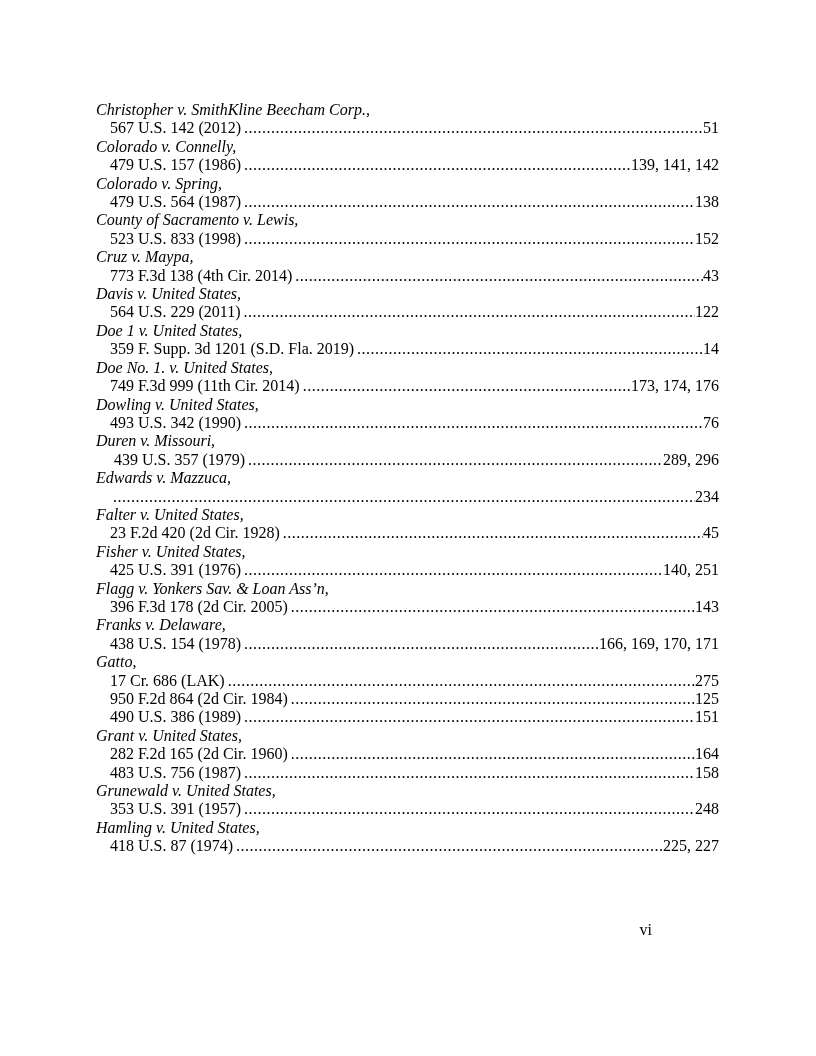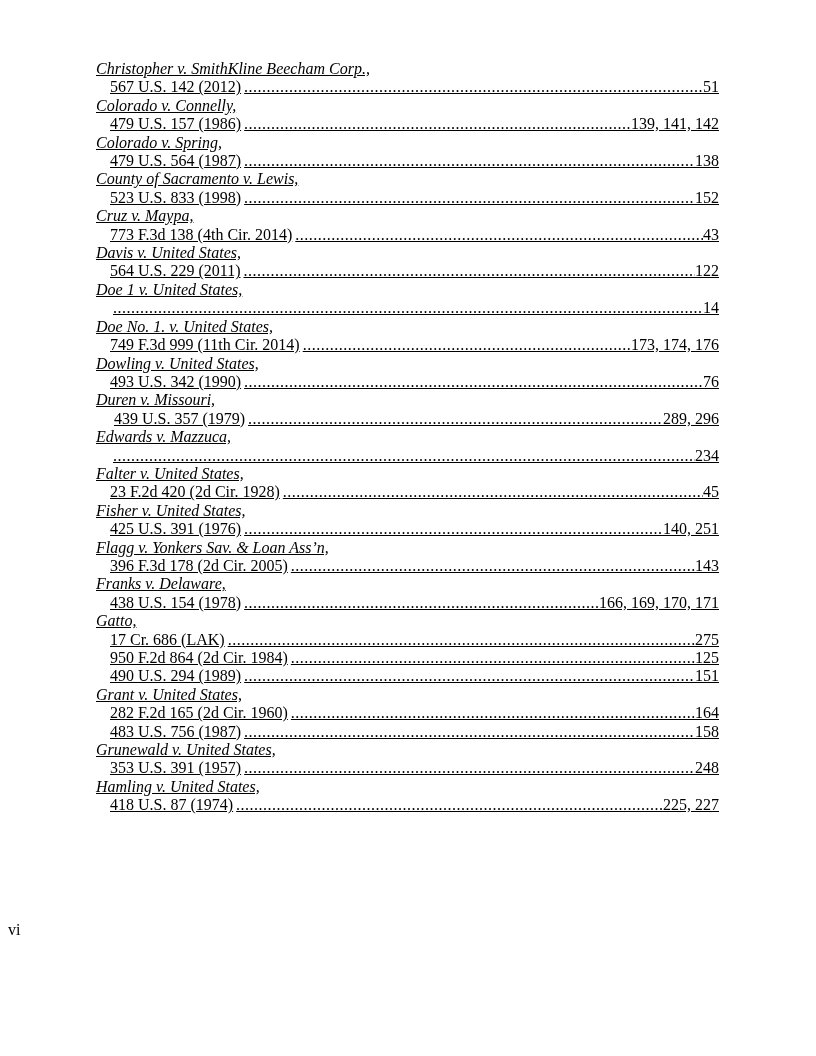--- a/index.html
+++ b/index.html
@@ -10,22 +10,21 @@
     position: relative;
     font-family: "Liberation Serif", "DejaVu Serif", serif;
     font-size: 16px;
     line-height: 18.4px;
     color: #000000;
     overflow: hidden;
   }
   .page {
     position: absolute;
     inset: 0;
-    padding: 60px 97px 0 96px;
-    text-decoration: underline;
+    padding: 101px 97px 0 96px;
   }
   .entry .case-name {
     font-style: italic;
     white-space: nowrap;
   }
   .entry .cite-line {
     display: flex;
     align-items: center;
     padding-left: 14px;
   }
@@ -42,23 +41,23 @@
     padding-left: 3px;
     letter-spacing: 0.5px;
     min-width: 10px;
   }
   .pages {
     white-space: nowrap;
   }
   .footer {
     position: absolute;
     top: 921px;
-    left: 8px;
+    left: 0;
     width: 652px;
-    text-align: left;
+    text-align: right;
   }
 </style>
 </head>
 <body>
 
 <div class="page">
   <div class="toa-list" id="toa-list">
   <div class="entry">
     <div class="case-name">Christopher v. SmithKline Beecham Corp.,</div>
     <div class="cite-line">
@@ -109,20 +108,21 @@
     <div class="cite-line">
       <span class="cite-text">564 U.S. 229 (2011)</span>
       <span class="leader">............................................................................................................................................................................................................................................................................................................</span>
       <span class="pages">122</span>
     </div>
   </div>
 
   <div class="entry">
     <div class="case-name">Doe 1 v. United States,</div>
     <div class="cite-line">
+      <span class="cite-text">359 F. Supp. 3d 1201 (S.D. Fla. 2019)</span>
       <span class="leader">............................................................................................................................................................................................................................................................................................................</span>
       <span class="pages">14</span>
     </div>
   </div>
 
   <div class="entry">
     <div class="case-name">Doe No. 1. v. United States,</div>
     <div class="cite-line">
       <span class="cite-text">749 F.3d 999 (11th Cir. 2014)</span>
       <span class="leader">............................................................................................................................................................................................................................................................................................................</span>
@@ -204,21 +204,21 @@
   <div class="entry">
     <div class="cite-line">
       <span class="cite-text">950 F.2d 864 (2d Cir. 1984)</span>
       <span class="leader">............................................................................................................................................................................................................................................................................................................</span>
       <span class="pages">125</span>
     </div>
   </div>
 
   <div class="entry">
     <div class="cite-line">
-      <span class="cite-text">490 U.S. 294 (1989)</span>
+      <span class="cite-text">490 U.S. 386 (1989)</span>
       <span class="leader">............................................................................................................................................................................................................................................................................................................</span>
       <span class="pages">151</span>
     </div>
   </div>
 
   <div class="entry">
     <div class="case-name">Grant v. United States,</div>
     <div class="cite-line">
       <span class="cite-text">282 F.2d 165 (2d Cir. 1960)</span>
       <span class="leader">............................................................................................................................................................................................................................................................................................................</span>

